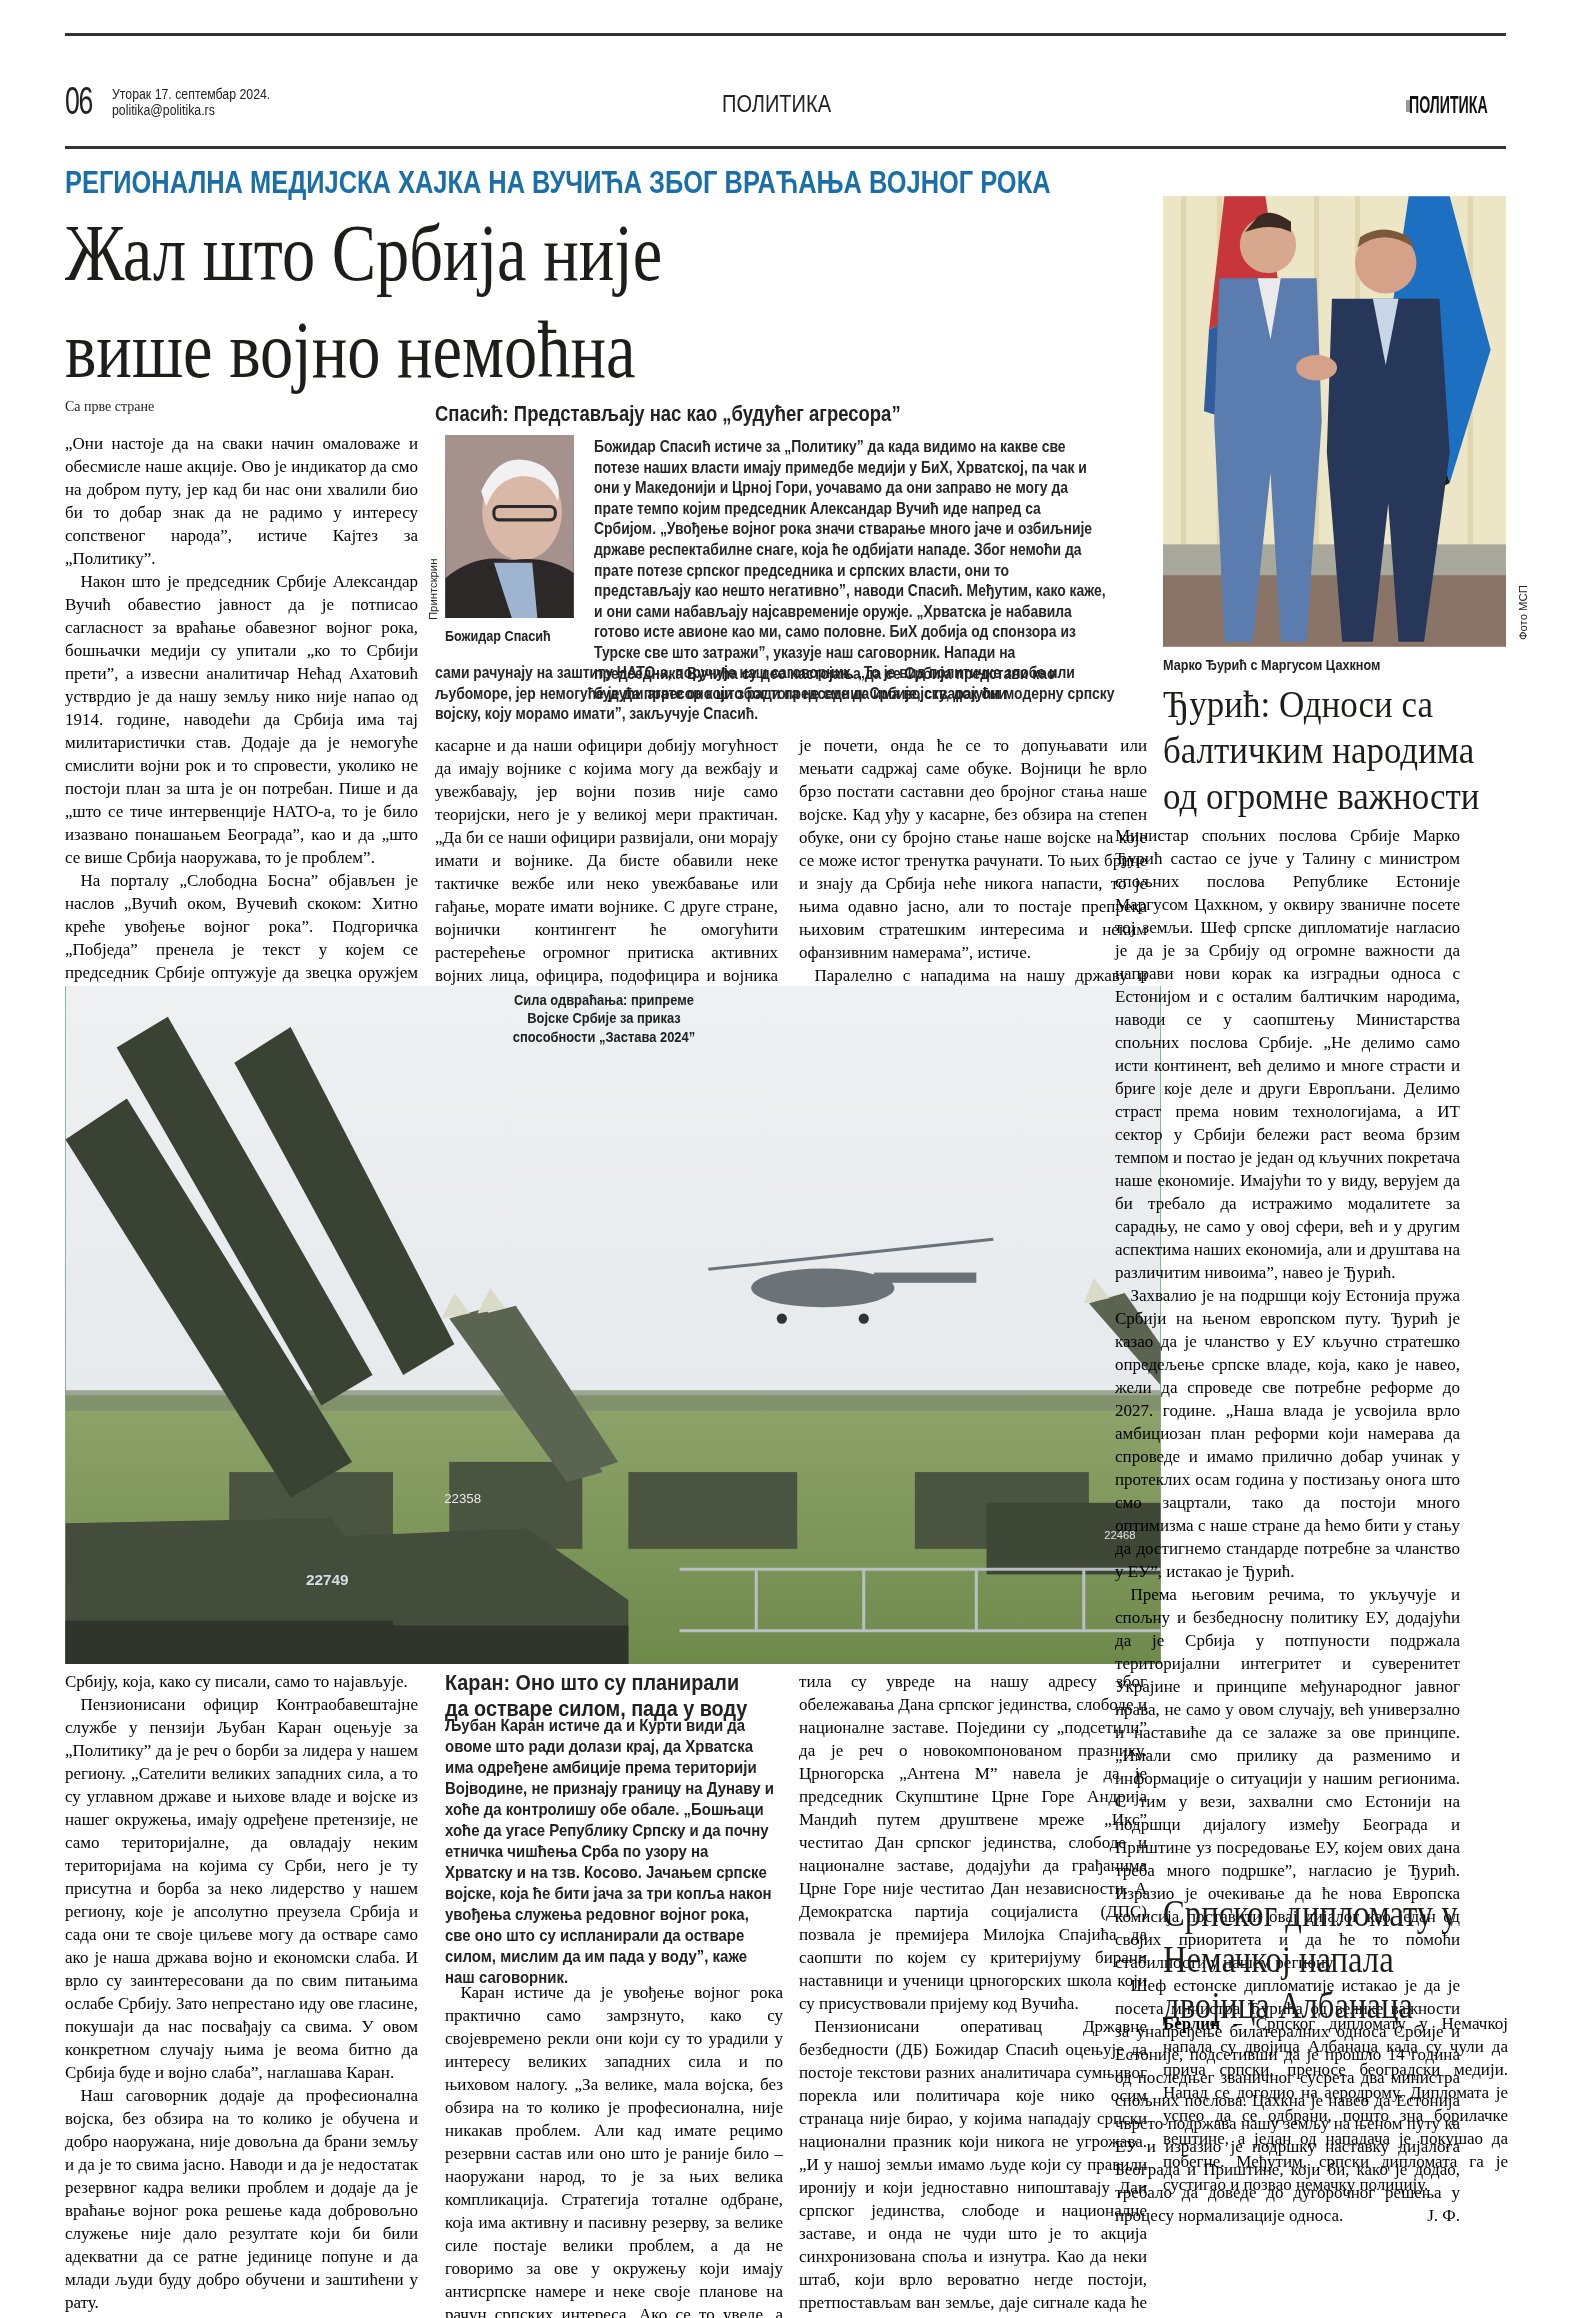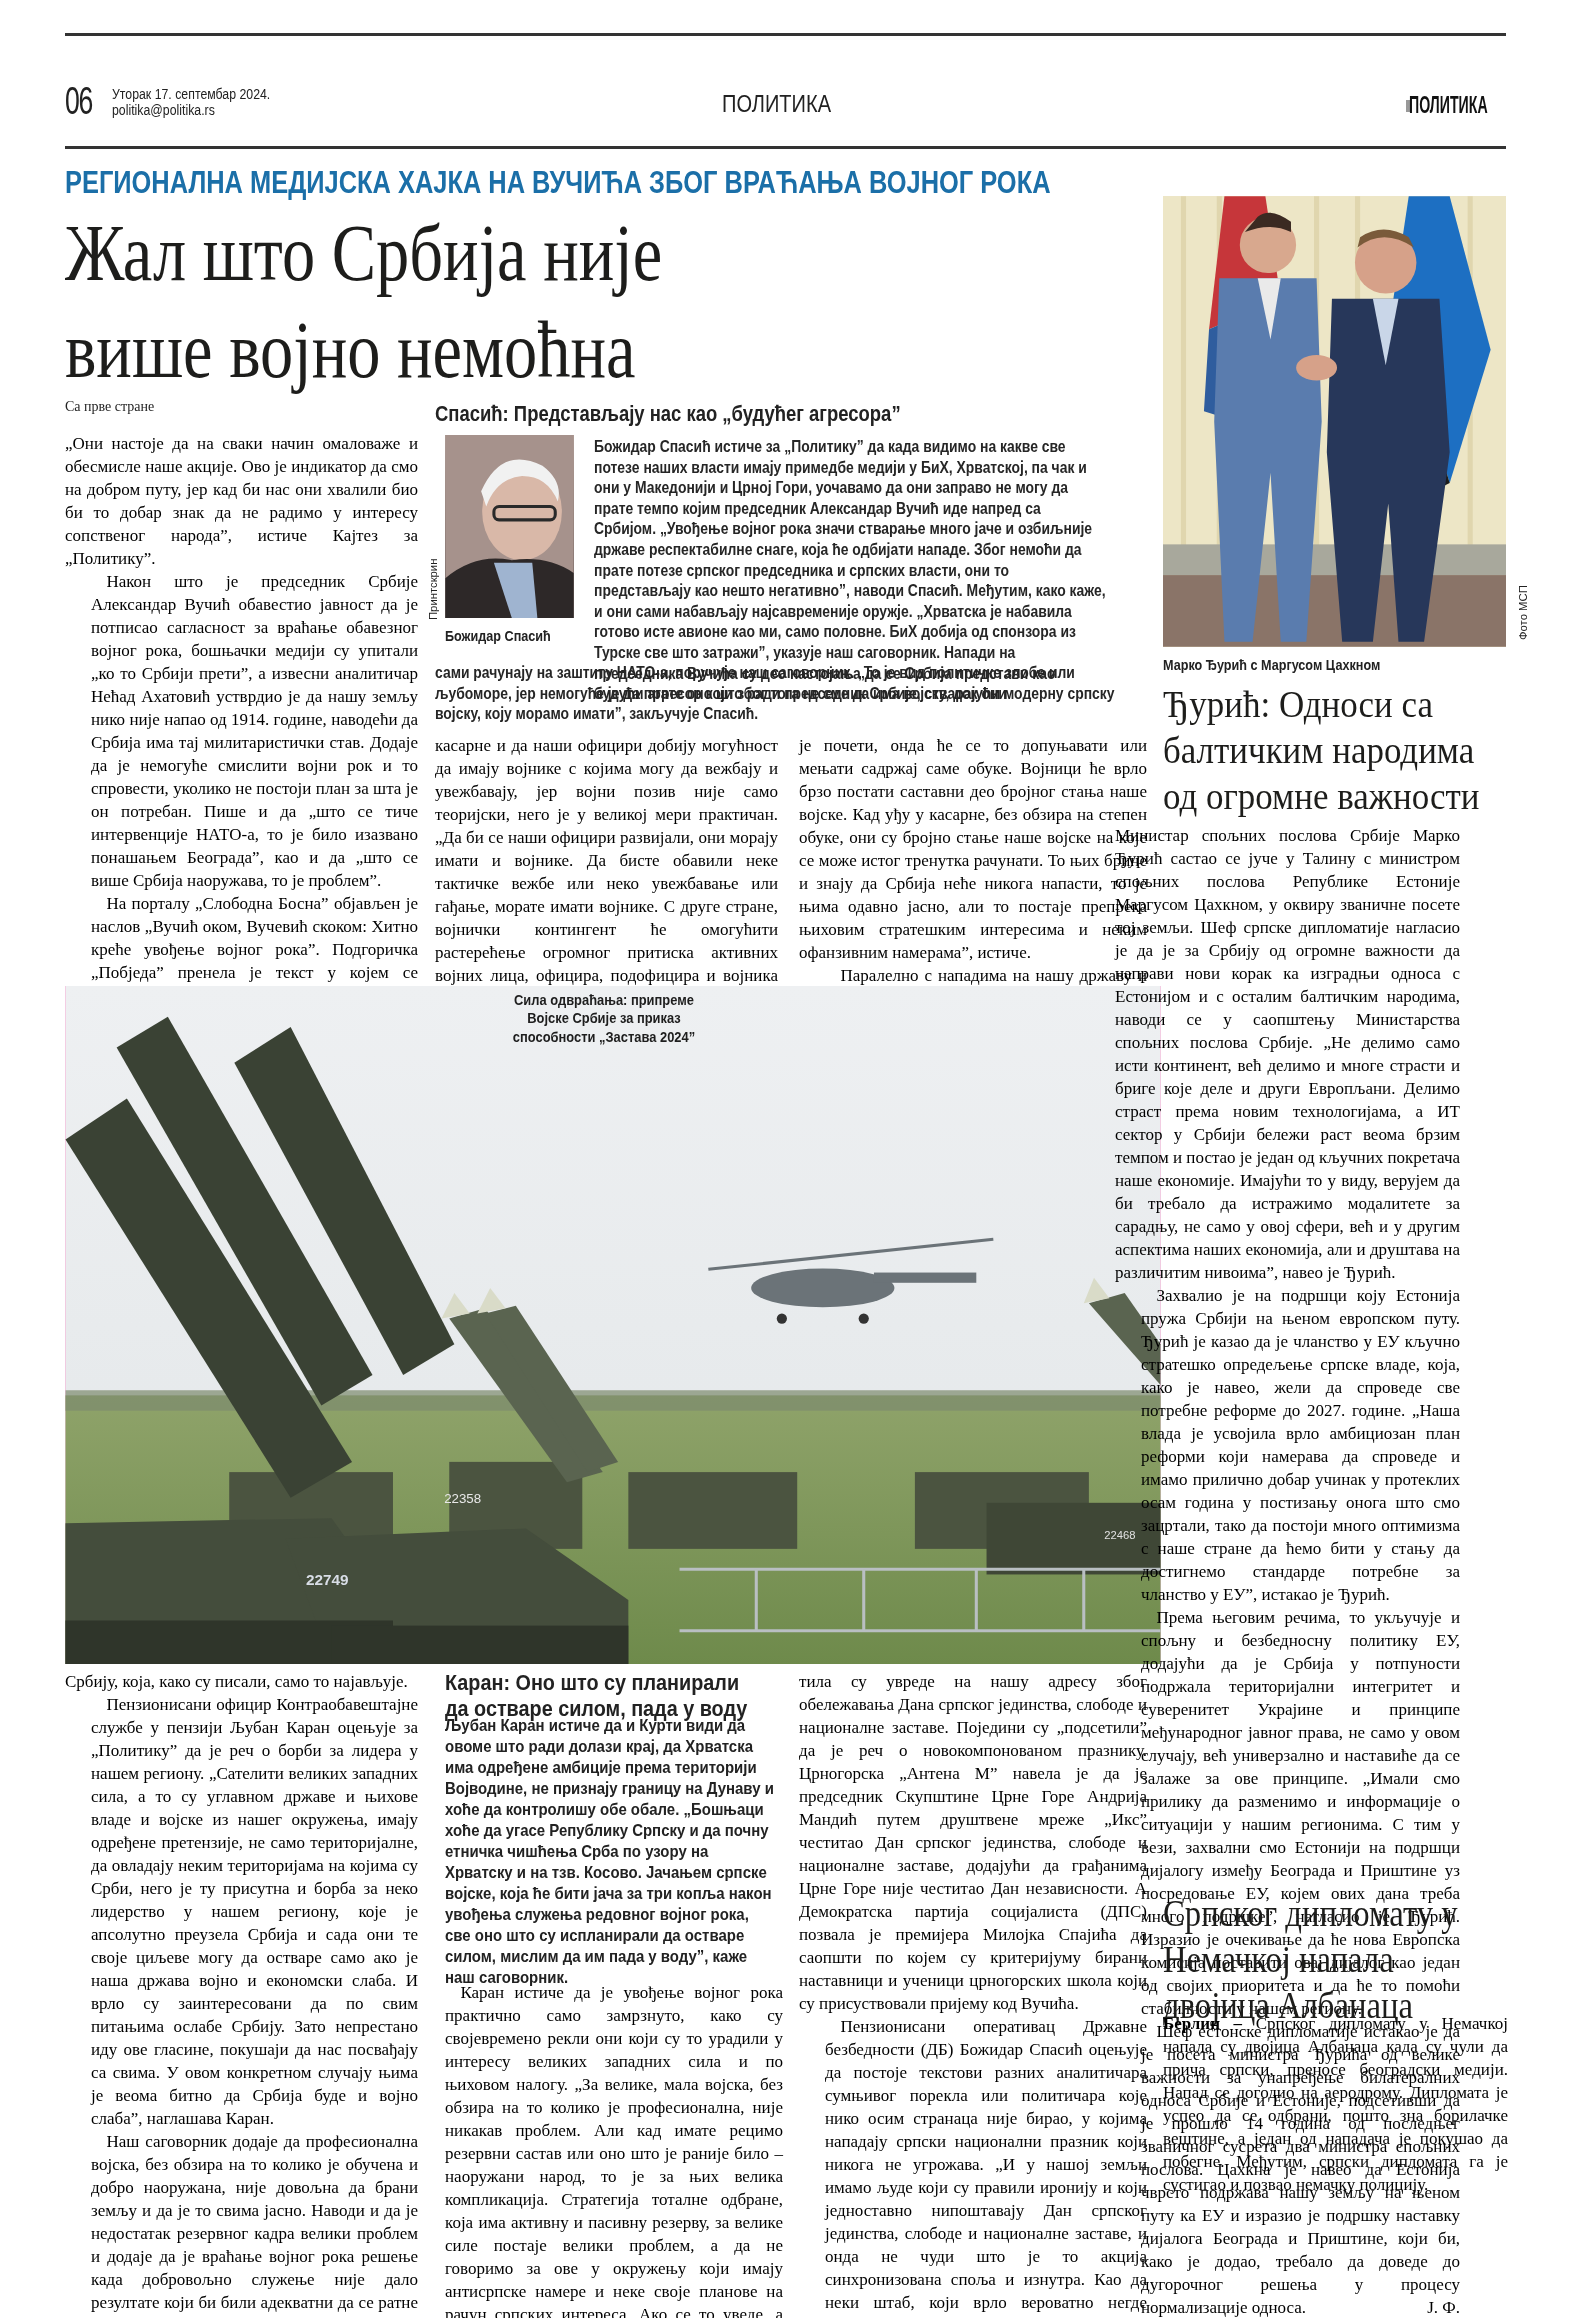--- a/index.html
+++ b/index.html
@@ -15,34 +15,34 @@
   #hdr-logo { left: 1409px; top: 91px; font-family: "Liberation Sans", sans-serif; font-weight: bold; font-size: 23.6px; line-height: 28px; transform: scaleX(0.6); transform-origin: left top; color:#111; }
   #hdr-logo-mark { left: 1406px; top: 100px; width: 4.1px; height: 12.3px; background: #999; }
 
   
   #kicker { left: 65px; top: 164px; font-family: "Liberation Sans", sans-serif; font-weight: bold; font-size: 31px; line-height: 38px; color: #1b6fa8; transform: scaleX(0.82); transform-origin: left top; white-space: nowrap; }
   #headline { left: 65px; top: 205px; font-family: "Liberation Serif", serif; font-size: 81px; line-height: 97px; color: #1d1d1b; transform: scaleX(0.82); transform-origin: left top; width: 1024px; }
 
   
   .col { position: absolute; font-size: 17px; line-height: 23px; text-align: justify; hyphens: auto; color: #000000; }
   .col p { text-indent: 0; }
-  .col p + p { text-indent: 15.4px; margin-left: 26px; }
+  .col p + p { text-indent: 15.4px; }
 
   #from-front { left: 65px; top: 397px; font-size: 14px; line-height: 20.5px; color:#222; }
 
   
   #spasic-title { left: 435px; top: 400px; font-family: "Liberation Sans", sans-serif; font-weight: bold; font-size: 22.5px; line-height: 27px; transform: scaleX(0.82); transform-origin: left top; white-space: nowrap; color:#222; }
   #spasic-photo { left: 445px; top: 435px; width: 129px; height: 183px; background: linear-gradient(180deg,#b8a8a3 0%, #8e7c76 40%, #574b4a 75%, #3d3636 100%); overflow: hidden; }
   #spasic-credit { left: 427px; top: 620px; font-family: "Liberation Sans", sans-serif; font-size: 11.3px; transform: rotate(-90deg); transform-origin: left top; color:#222; white-space: nowrap; }
   #spasic-name { left: 445px; top: 627px; font-family: "Liberation Sans", sans-serif; font-weight: bold; font-size: 15.4px; line-height: 18.4px; transform: scaleX(0.82); transform-origin: left top; white-space: nowrap; color:#222; }
   #spasic-text { left: 594px; top: 436px; width: 640px; font-family: "Liberation Sans", sans-serif; font-weight: bold; font-size: 17.4px; line-height: 20.6px; color:#262626; transform: scaleX(0.8); transform-origin: left top; }
   #spasic-text2 { left: 435px; top: 662px; width: 894px; font-family: "Liberation Sans", sans-serif; font-weight: bold; font-size: 17.4px; line-height: 20.6px; color:#262626; transform: scaleX(0.8); transform-origin: left top; }
 
   
-  #main-photo { left: 65px; top: 986px; width: 1096px; height: 678px; background: #f9a8d4; overflow: hidden; }
+  #main-photo { left: 65px; top: 986px; width: 1096px; height: 678px; background: #15803d; overflow: hidden; }
   #main-caption { left: 476px; top: 991px; width: 256px; text-align: center; font-family: "Liberation Sans", sans-serif; font-weight: bold; font-size: 15px; line-height: 18.4px; transform: scaleX(0.86); transform-origin: center top; color:#1e1e1e; }
 
   
   #djuric-photo { left: 1163px; top: 196px; width: 343px; height: 451px; overflow: hidden; background: #ece5c8; }
   #djuric-credit { left: 1517px; top: 640px; font-family: "Liberation Sans", sans-serif; font-size: 11.3px; transform: rotate(-90deg); transform-origin: left top; color:#222; white-space: nowrap; }
   #djuric-caption { left: 1163px; top: 655px; font-family: "Liberation Sans", sans-serif; font-weight: bold; font-size: 15.4px; line-height: 19.5px; transform: scaleX(0.82); transform-origin: left top; white-space: nowrap; color:#222; }
   #djuric-title { left: 1163px; top: 681px; width: 358px; font-size: 38px; line-height: 46px; color:#1d1d1b; transform: scaleX(0.92); transform-origin: left top; }
 
   #albanci-title { left: 1163px; top: 1890px; width: 358px; font-size: 38px; line-height: 46px; color:#1d1d1b; transform: scaleX(0.86); transform-origin: left top; }
 

